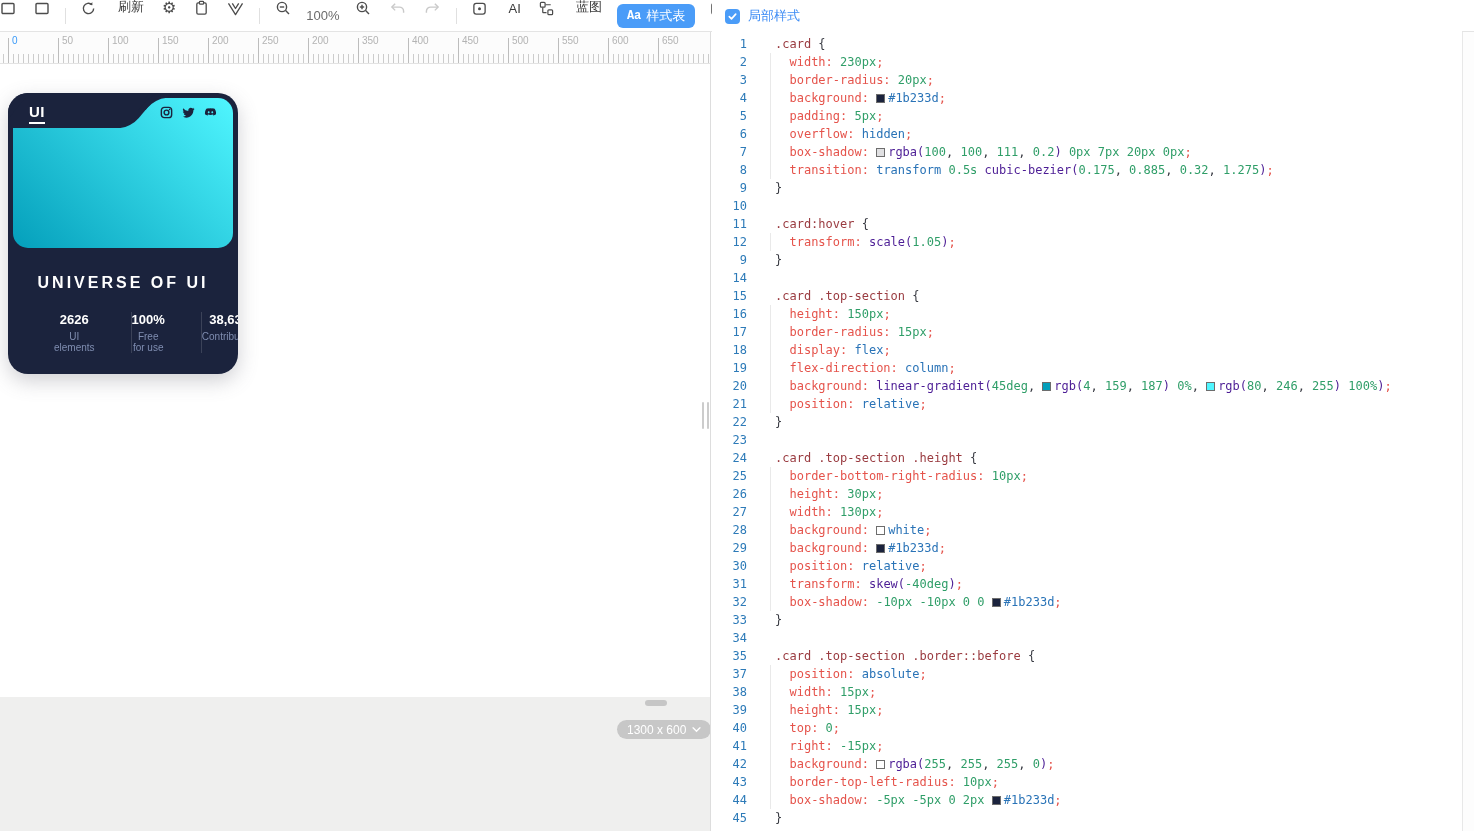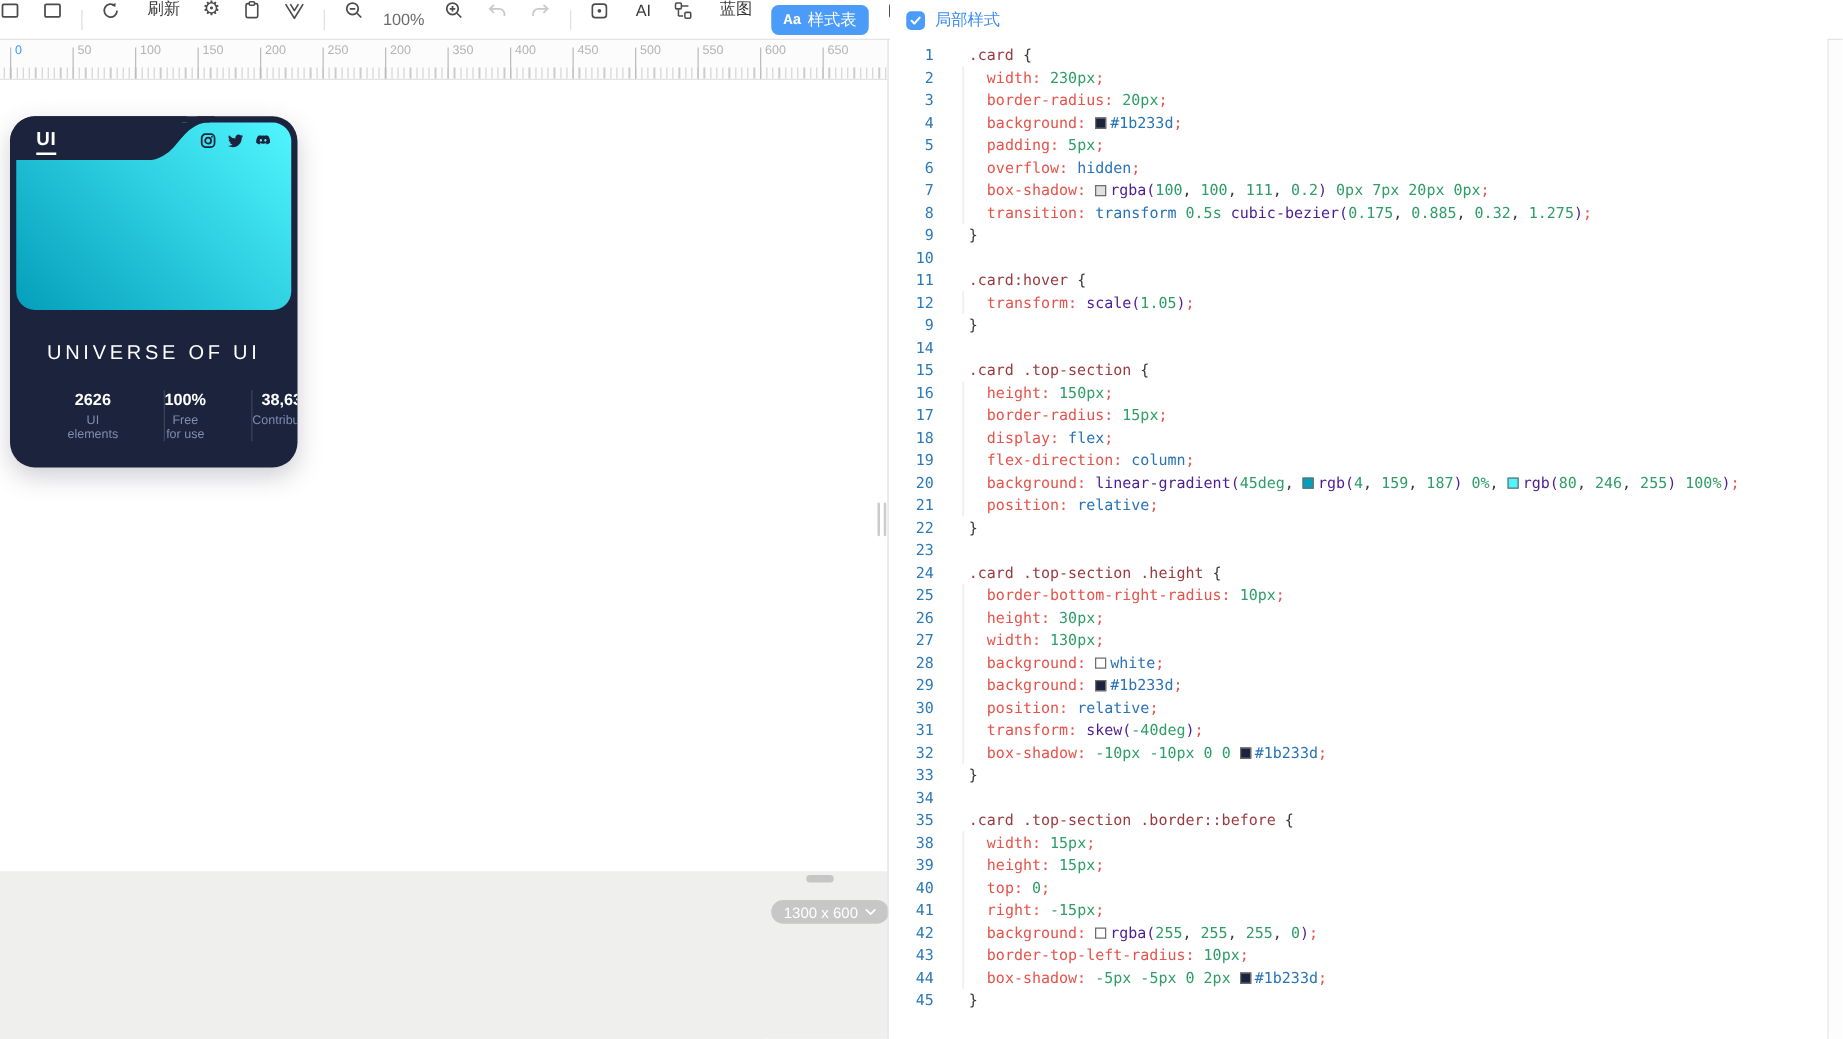--- a/index.html
+++ b/index.html
@@ -70,21 +70,21 @@
     right:-15px; background:rgba(255,255,255,0); border-top-left-radius:10px;
     box-shadow:-5px -5px 0 2px #1b233d; }
   .ucard .card-icons { position:absolute; top:0; left:0; width:100%; height:30px;
     display:flex; justify-content:space-between; align-items:flex-start; padding:6px 16px 0 16px; }
   .ucard .logo { color:#fff; font-size:15px; font-weight:bold; letter-spacing:0.5px;
     border-bottom:2px solid #fff; line-height:1.1; padding-bottom:1px; }
   .ucard .socials { display:flex; gap:9px; padding-top:2px; color:#1b233d; }
   .ucard .socials svg { height:13px; width:13px; display:block; cursor:pointer; }
   .ucard .bottom { padding:0 5px 16px 5px; }
   .ucard .title { margin-top:26px; text-align:center; color:#fff; font-size:16px;
-    font-weight:normal; letter-spacing:3px; }
+    font-weight:bold; letter-spacing:3px; }
   .ucard .stats { display:flex; margin-top:20px; }
   .ucard .stat { flex:1; text-align:center;margin-left:36px; }
   .ucard .stat + .stat { border-left:1px solid rgba(255,255,255,0.14); }
   .ucard .stat .val { color:#fff; font-size:13px; font-weight:bold; }
   .ucard .stat .lab { color:#7f8db0; font-size:10px; margin-top:4px; }
 
   
   .editor { position:absolute; left:711px; top:32px; width:751px; height:799px;
     background:#fff; overflow:hidden;
     font-family:"DejaVu Sans Mono", monospace; font-size:12px; }
@@ -354,20 +354,21 @@
       <div class="code-line"><span class="ln">26</span><span class="guide"></span><span class="code"><span class="tk-pl">  </span><span class="tk-prop">height:</span><span class="tk-pl"> </span><span class="tk-num">30px</span><span class="tk-prop">;</span></span></div>
       <div class="code-line"><span class="ln">27</span><span class="guide"></span><span class="code"><span class="tk-pl">  </span><span class="tk-prop">width:</span><span class="tk-pl"> </span><span class="tk-num">130px</span><span class="tk-prop">;</span></span></div>
       <div class="code-line"><span class="ln">28</span><span class="guide"></span><span class="code"><span class="tk-pl">  </span><span class="tk-prop">background:</span><span class="tk-pl"> </span><span class="sw" style="background: white;"></span><span class="tk-kw">white</span><span class="tk-prop">;</span></span></div>
       <div class="code-line"><span class="ln">29</span><span class="guide"></span><span class="code"><span class="tk-pl">  </span><span class="tk-prop">background:</span><span class="tk-pl"> </span><span class="sw" style="background: rgb(27, 35, 61);"></span><span class="tk-kw">#1b233d</span><span class="tk-prop">;</span></span></div>
       <div class="code-line"><span class="ln">30</span><span class="guide"></span><span class="code"><span class="tk-pl">  </span><span class="tk-prop">position:</span><span class="tk-pl"> </span><span class="tk-kw">relative</span><span class="tk-prop">;</span></span></div>
       <div class="code-line"><span class="ln">31</span><span class="guide"></span><span class="code"><span class="tk-pl">  </span><span class="tk-prop">transform:</span><span class="tk-pl"> </span><span class="tk-fn">skew(</span><span class="tk-num">-40deg</span><span class="tk-fn">)</span><span class="tk-prop">;</span></span></div>
       <div class="code-line"><span class="ln">32</span><span class="guide"></span><span class="code"><span class="tk-pl">  </span><span class="tk-prop">box-shadow:</span><span class="tk-pl"> </span><span class="tk-num">-10px -10px 0 0</span><span class="tk-pl"> </span><span class="sw" style="background: rgb(27, 35, 61);"></span><span class="tk-kw">#1b233d</span><span class="tk-prop">;</span></span></div>
       <div class="code-line"><span class="ln">33</span><span class="code"><span class="tk-pun">}</span></span></div>
       <div class="code-line"><span class="ln">34</span><span class="code"></span></div>
       <div class="code-line"><span class="ln">35</span><span class="code"><span class="tk-sel">.card .top-section .border::before </span><span class="tk-pun">{</span></span></div>
+      <div class="code-line"><span class="ln">37</span><span class="guide"></span><span class="code"><span class="tk-pl">  </span><span class="tk-prop">position:</span><span class="tk-pl"> </span><span class="tk-kw">absolute</span><span class="tk-prop">;</span></span></div>
       <div class="code-line"><span class="ln">38</span><span class="guide"></span><span class="code"><span class="tk-pl">  </span><span class="tk-prop">width:</span><span class="tk-pl"> </span><span class="tk-num">15px</span><span class="tk-prop">;</span></span></div>
       <div class="code-line"><span class="ln">39</span><span class="guide"></span><span class="code"><span class="tk-pl">  </span><span class="tk-prop">height:</span><span class="tk-pl"> </span><span class="tk-num">15px</span><span class="tk-prop">;</span></span></div>
       <div class="code-line"><span class="ln">40</span><span class="guide"></span><span class="code"><span class="tk-pl">  </span><span class="tk-prop">top:</span><span class="tk-pl"> </span><span class="tk-num">0</span><span class="tk-prop">;</span></span></div>
       <div class="code-line"><span class="ln">41</span><span class="guide"></span><span class="code"><span class="tk-pl">  </span><span class="tk-prop">right:</span><span class="tk-pl"> </span><span class="tk-num">-15px</span><span class="tk-prop">;</span></span></div>
       <div class="code-line"><span class="ln">42</span><span class="guide"></span><span class="code"><span class="tk-pl">  </span><span class="tk-prop">background:</span><span class="tk-pl"> </span><span class="sw" style="background: rgba(255, 255, 255, 0);"></span><span class="tk-fn">rgba(</span><span class="tk-num">255</span><span class="tk-pun">, </span><span class="tk-num">255</span><span class="tk-pun">, </span><span class="tk-num">255</span><span class="tk-pun">, </span><span class="tk-num">0</span><span class="tk-fn">)</span><span class="tk-prop">;</span></span></div>
       <div class="code-line"><span class="ln">43</span><span class="guide"></span><span class="code"><span class="tk-pl">  </span><span class="tk-prop">border-top-left-radius:</span><span class="tk-pl"> </span><span class="tk-num">10px</span><span class="tk-prop">;</span></span></div>
       <div class="code-line"><span class="ln">44</span><span class="guide"></span><span class="code"><span class="tk-pl">  </span><span class="tk-prop">box-shadow:</span><span class="tk-pl"> </span><span class="tk-num">-5px -5px 0 2px</span><span class="tk-pl"> </span><span class="sw" style="background: rgb(27, 35, 61);"></span><span class="tk-kw">#1b233d</span><span class="tk-prop">;</span></span></div>
       <div class="code-line"><span class="ln">45</span><span class="code"><span class="tk-pun">}</span></span></div>
     </div>
 </div>

